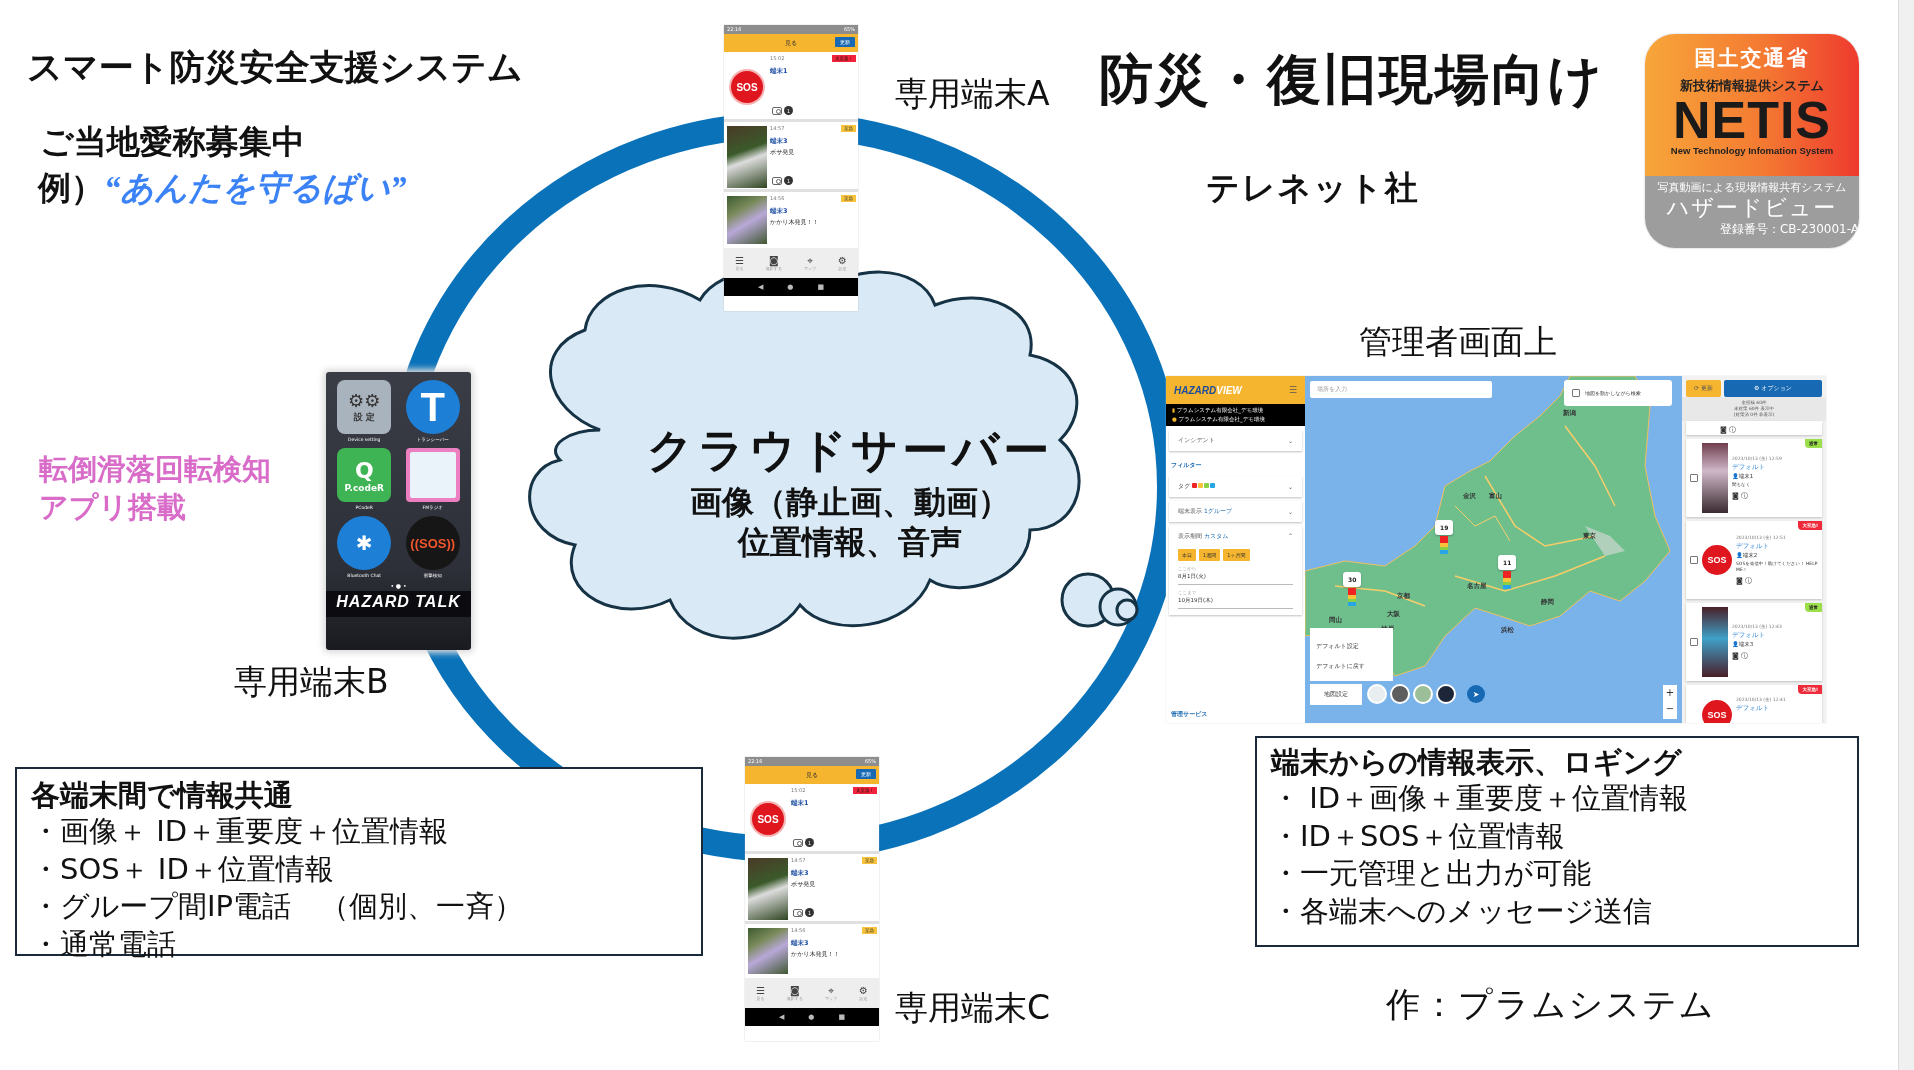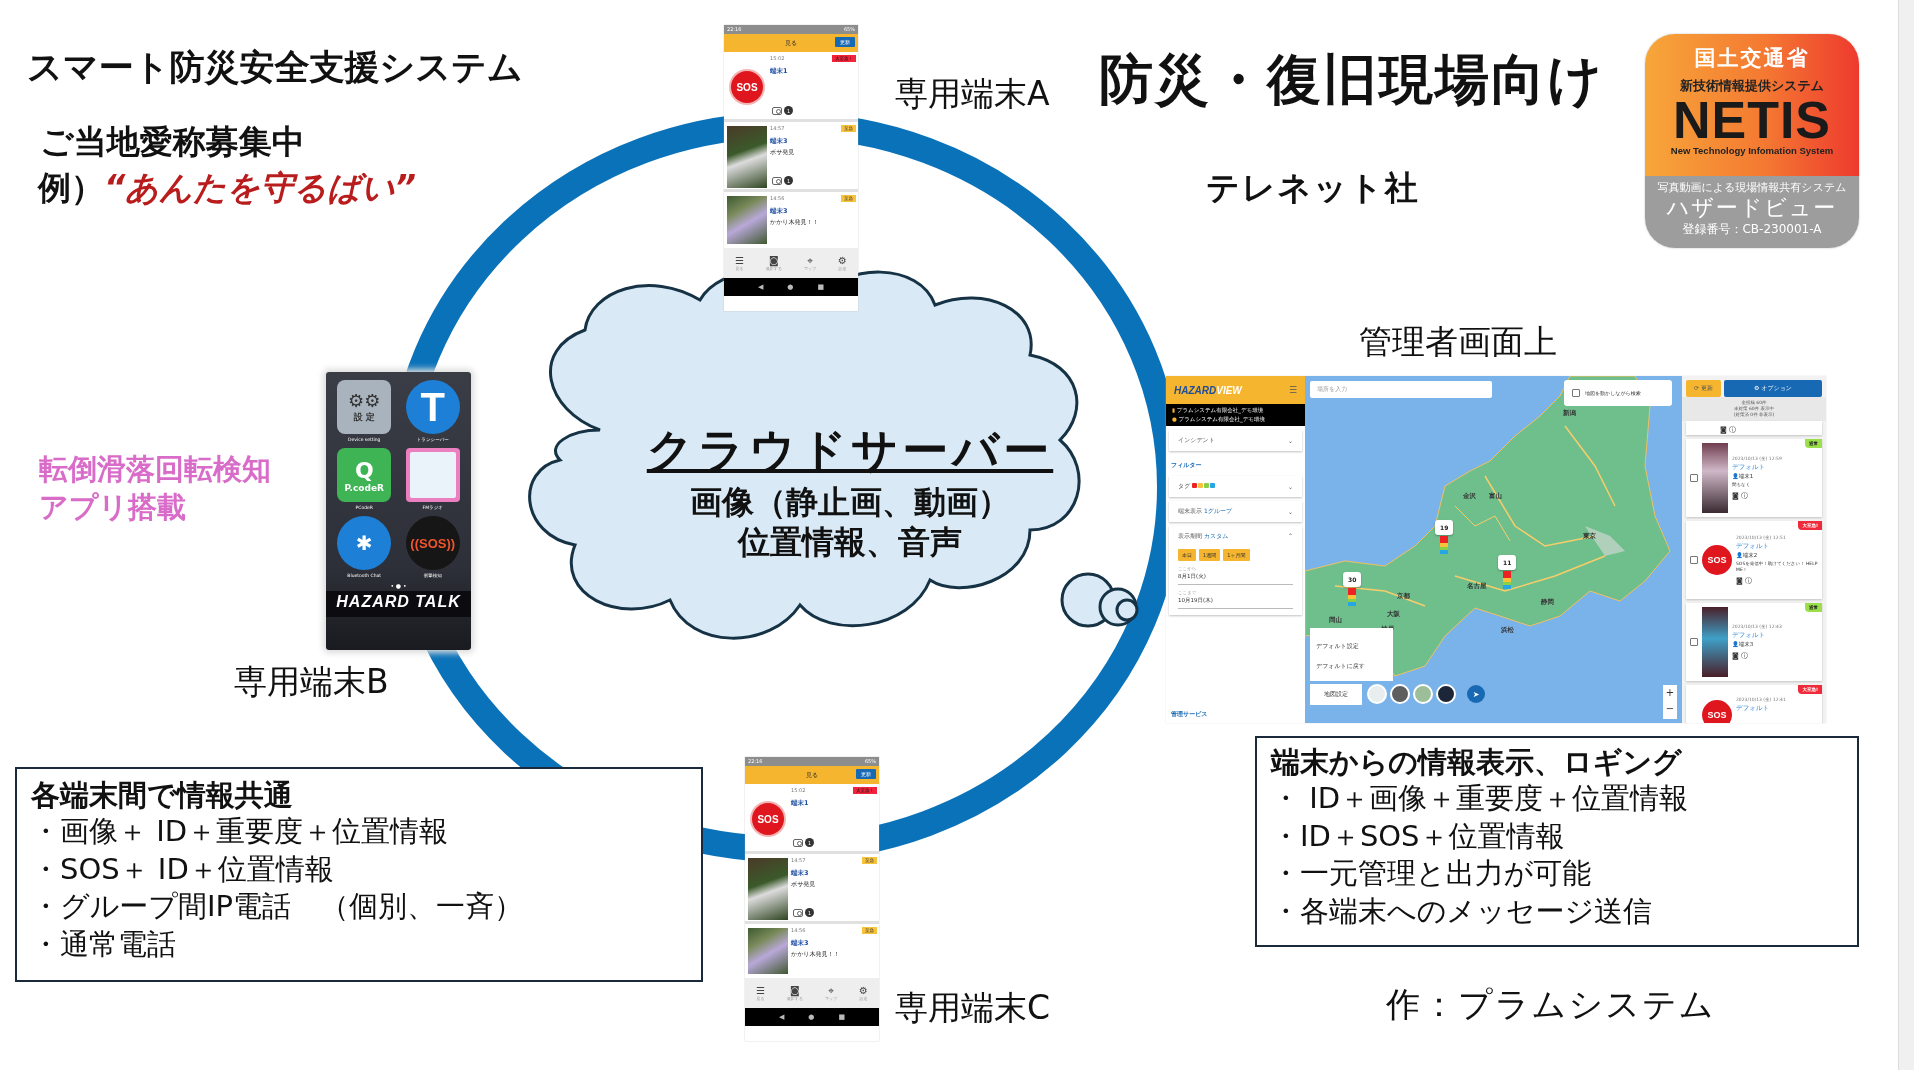--- a/index.html
+++ b/index.html
@@ -4,44 +4,44 @@
 <style>
   * { box-sizing: border-box; margin: 0; padding: 0; }
   html, body { width: 1914px; height: 1070px; overflow: hidden; background: #ffffff; }
   body { position: relative; font-family: "DejaVu Sans", "Liberation Sans", sans-serif; color: #111; }
   .abs { position: absolute; }
 
   
   .main-title { left: 27px; top: 44px; font-size: 35px; font-weight: bold; letter-spacing: 0px; white-space: nowrap; }
   .nick1 { left: 40px; top: 120px; font-size: 33px; font-weight: bold; white-space: nowrap; }
   .nick2 { left: 38px; top: 166px; font-size: 33px; font-weight: bold; white-space: nowrap; }
-  .nick2 .blue { color: #b91c1c; font-style: italic; }
+  .nick2 .blue { color: #3b82f6; font-style: italic; font-family: Liberation Serif, serif; }
   .target-title { left: 1099px; top: 44px; font-size: 54px; font-weight: bold; white-space: nowrap; letter-spacing: 2px; }
   .telenet { left: 1206px; top: 166px; font-size: 33px; font-weight: bold; line-height: 44px; white-space: nowrap; letter-spacing: 2px; }
   .label-lg { font-size: 33px; white-space: nowrap; color: #111; }
   .pink { left: 39px; top: 450px; font-size: 29px; font-weight: bold; color: #d86cc8; line-height: 38px; white-space: nowrap; }
   .credit { left: 1386px; top: 982px; font-size: 34px; white-space: nowrap; letter-spacing: 2px; }
 
   
   .netis { left: 1645px; top: 34px; width: 214px; height: 214px; border-radius: 30px; overflow: hidden; box-shadow: 0 0 2px #bbb; }
   .netis-top { height: 142px; background: linear-gradient(90deg, #f7a63a 0%, #f47a32 55%, #ee3a2e 100%); text-align: center; padding-top: 10px; }
   .netis-mlit { color: #fff; font-size: 21px; font-weight: bold; letter-spacing: 2px; }
   .netis-sub { color: #222; font-size: 13px; font-weight: bold; margin-top: 5px; }
   .netis-big { color: #1a1a1a; font-size: 52px; font-weight: bold; font-family: "Liberation Sans", sans-serif; line-height: 50px; letter-spacing: 1px; }
   .netis-en { color: #222; font-size: 9.5px; font-weight: bold; font-family: "Liberation Sans", sans-serif; }
   .netis-bottom { height: 72px; background: #9d9d9d; color: #fff; text-align: center; padding-top: 4px; }
   .netis-b1 { font-size: 11px; }
   .netis-b2 { font-size: 22px; letter-spacing: 2px; line-height: 26px; }
-  .netis-b3 { font-size: 12px; }
+  .netis-b3 { font-size: 12px; text-align: right; }
 
   
   .diagram-svg { left: 0; top: 0; width: 1914px; height: 1070px; }
 
   .cloud-text { left: 540px; top: 420px; width: 620px; text-align: center; font-weight: bold; }
-  .cloud-title { font-size: 46px; letter-spacing: 4px; text-decoration: underline; }
+  .cloud-title { font-size: 46px; letter-spacing: 4px; }
   .cloud-line { font-size: 32px; line-height: 40px; }
 
   
   .phone { width: 134px; background: #fff; overflow: hidden; font-family: "DejaVu Sans", sans-serif; box-shadow: 0 0 1px #aaa; }
   .ph-status { height: 9px; background: #8d8d8d; color: #fff; font-size: 5px; display: flex; justify-content: space-between; padding: 1px 3px; }
   .ph-header { height: 18px; background: #f6b52e; display: flex; align-items: center; justify-content: center; position: relative; font-size: 6px; color: #333; }
   .ph-update { position: absolute; right: 3px; top: 3px; background: #1769b3; color: #fff; font-size: 5px; padding: 2px 5px; border-radius: 1px; }
   .ph-item { height: 70px; border-bottom: 3px solid #e0e0e0; position: relative; display: flex; background: #fff; }
   .ph-thumb { width: 40px; height: 62px; margin: 4px 3px; position: relative; }
   .ph-thumb.sos { display: flex; align-items: center; justify-content: center; }
@@ -125,21 +125,21 @@
   .ad-post-group { color: #3a8cd8; font-size: 6.5px; margin-top: 2px; }
   .ad-post-user { color: #333; font-size: 5.5px; margin-top: 1px; }
   .ad-post-msg { color: #333; font-size: 4.5px; margin-top: 2px; line-height: 6px; }
   .ad-post-icons { font-size: 7px; color: #333; margin-top: 3px; }
   .ad-post-tag { position: absolute; right: 0; top: 0; font-size: 4.5px; padding: 2px 4px; border-radius: 0 0 0 4px; font-weight: bold; }
   .ad-post-tag.normal { background: #9be04a; color: #222; }
   .ad-post-tag.urgent { background: #ef2a3a; color: #fff; }
 
   
   .infobox { border: 2px solid #1b2a3a; background: #fff; }
-  .box-left { left: 15px; top: 767px; width: 688px; height: 215px; padding: 8px 14px; }
+  .box-left { left: 15px; top: 767px; width: 688px; height: 189px; padding: 8px 14px; }
   .box-right { left: 1255px; top: 736px; width: 604px; height: 211px; padding: 6px 14px; }
   .box-head { font-size: 29px; font-weight: bold; line-height: 36px; white-space: nowrap; }
   .box-item { font-size: 29px; line-height: 37.5px; white-space: nowrap; }
 
   .scrollbar { left: 1898px; top: 0; width: 16px; height: 1070px; background: #f0f0f0; border-left: 1px solid #dcdcdc; }
 </style>
 </head>
 <body>
 
 <svg class="abs diagram-svg" viewBox="0 0 1914 1070" xmlns="http://www.w3.org/2000/svg">

